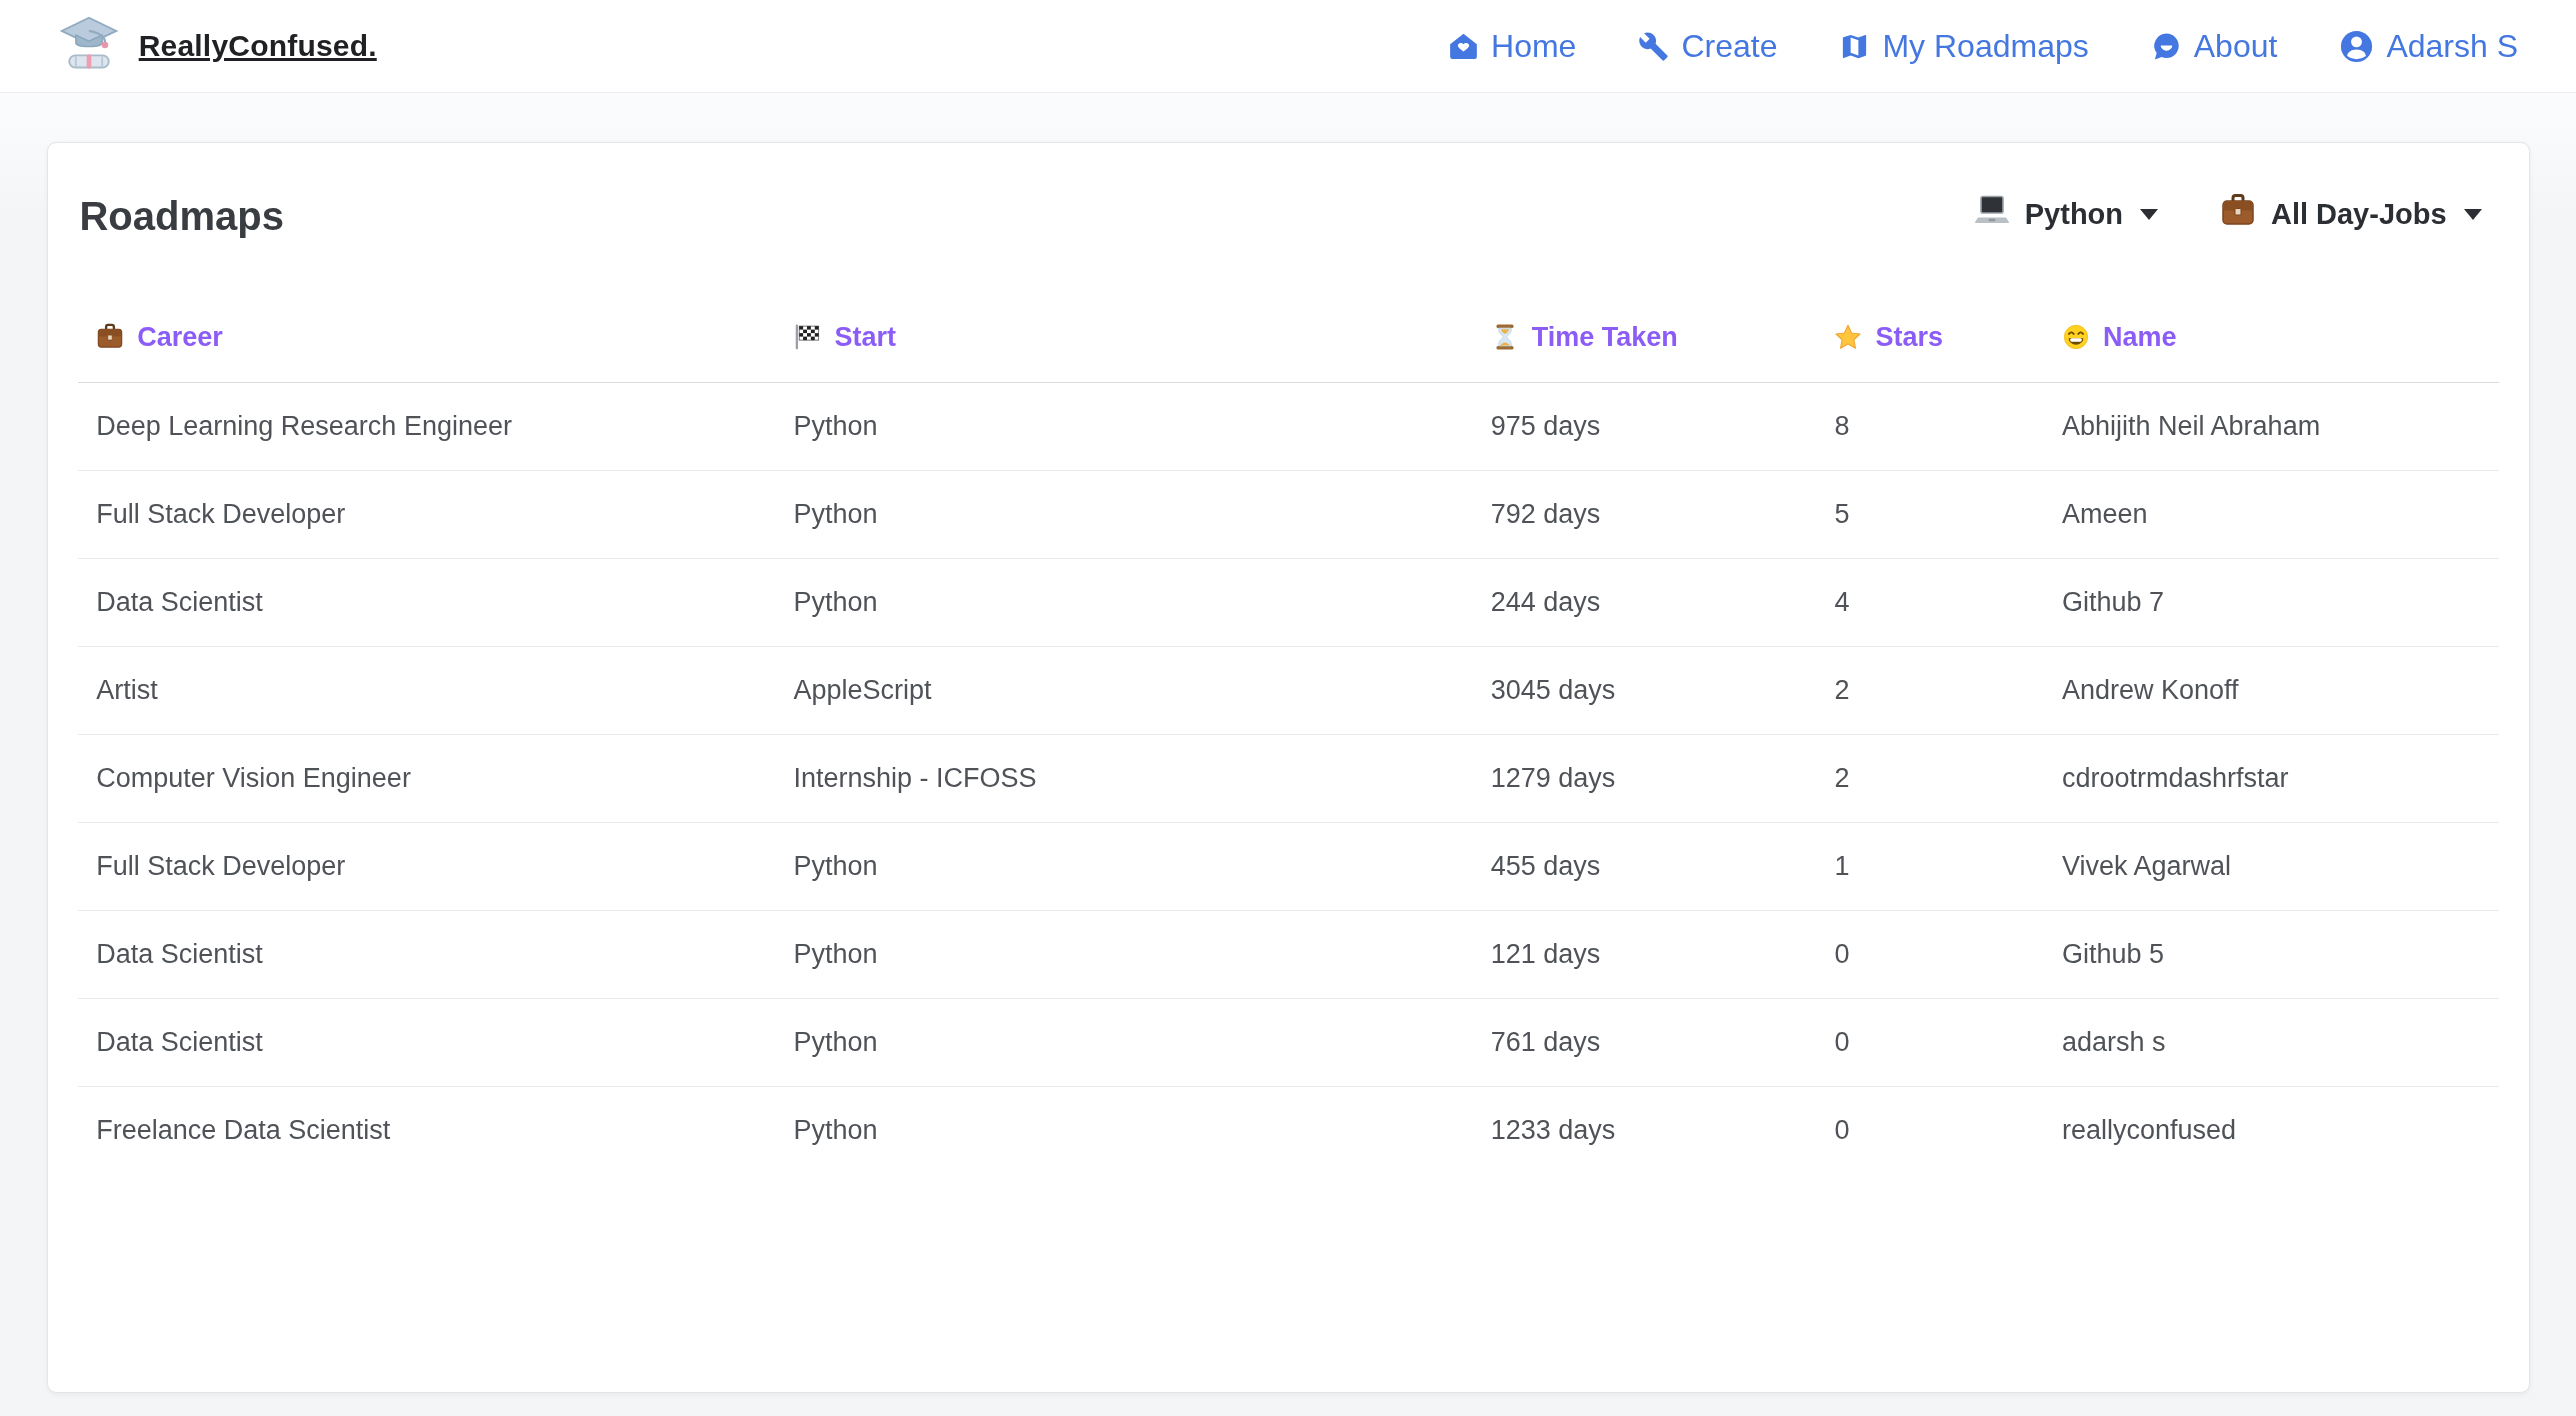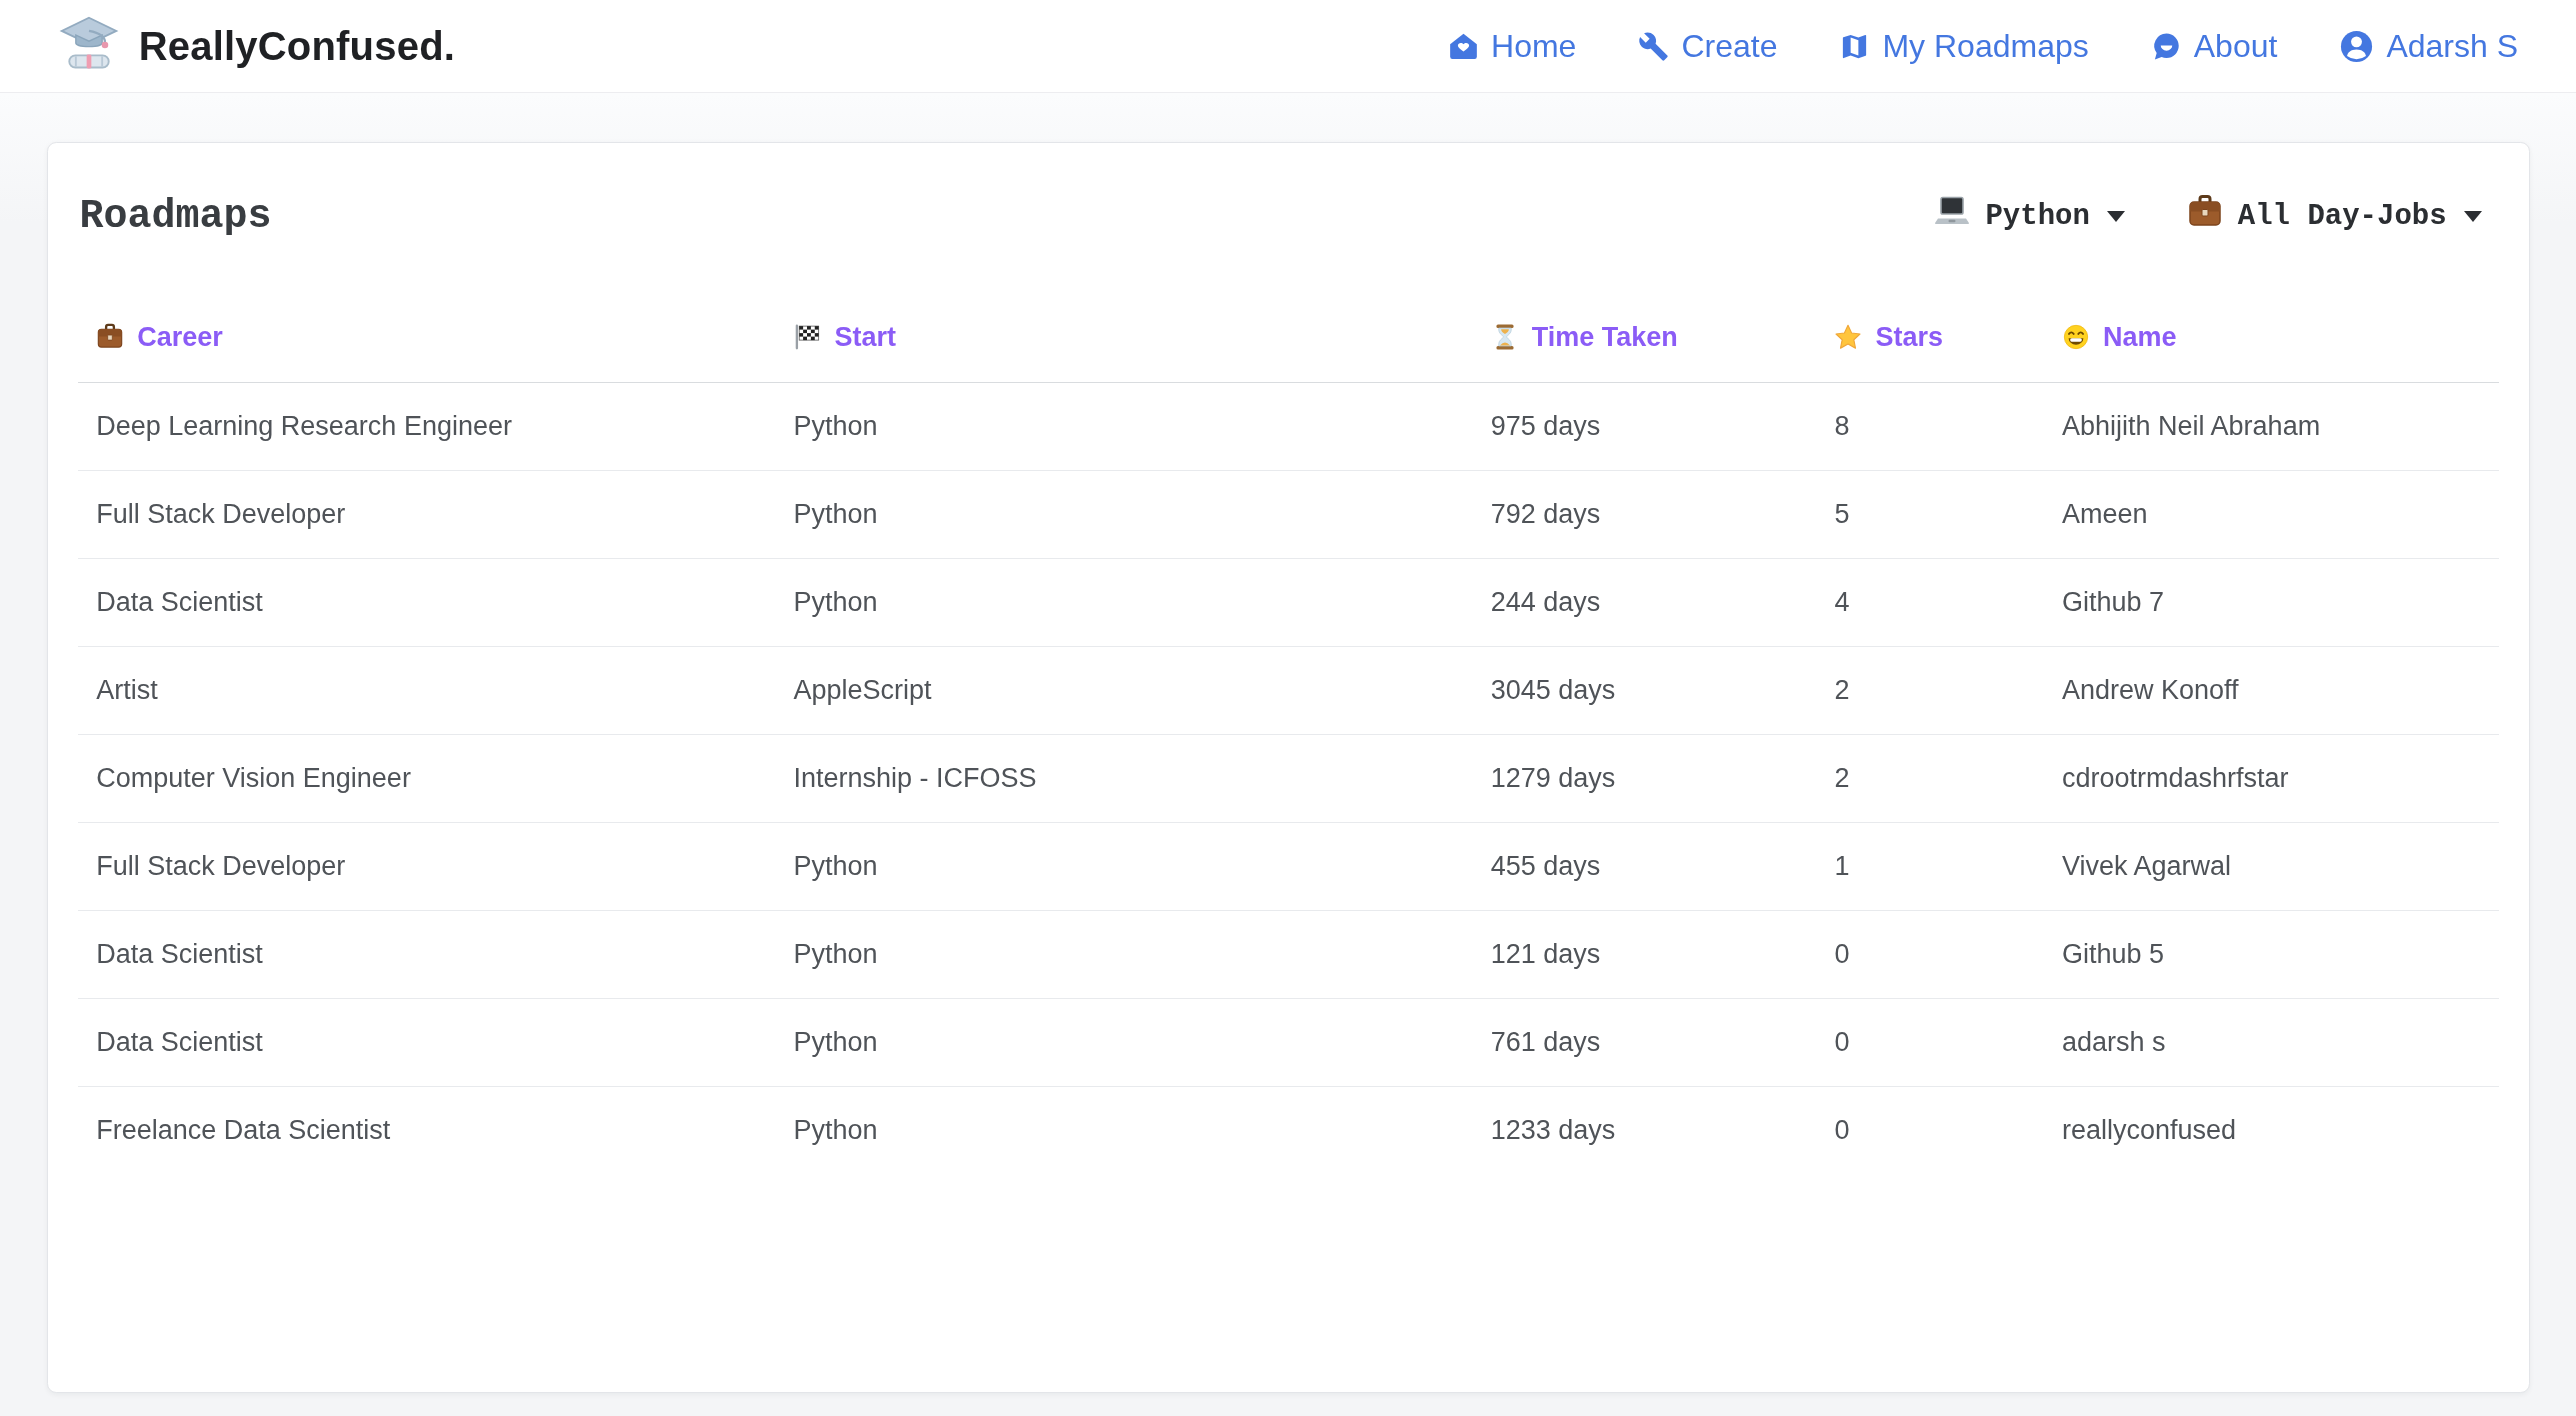--- a/index.html
+++ b/index.html
@@ -11,44 +11,43 @@
     background: #f4f5f7;
   }
   
   .navbar {
     height: 93px; background: #ffffff;
     display: flex; align-items: center; justify-content: space-between;
     padding: 0 58px;
     border-bottom: 0.9px solid #ededf0;
   }
   .brand { display: flex; align-items: center; gap: 18.7px; cursor: pointer; }
-  .brand-title { font-size: 40px; font-weight: 700; color: #1f2124; letter-spacing: 0.2px; }
+  .brand-title { font-size: 30px; font-weight: 700; color: #1f2124; letter-spacing: 0.2px; text-decoration: underline; }
   .nav-items { display: flex; align-items: center; gap: 62px; }
   .nav-item {
     display: flex; align-items: center; gap: 12px;
     font-size: 32px; font-weight: 500; color: #4477e0; cursor: pointer;
   }
   .nav-item svg { display: block; }
   
   .main {
     height: 1324px;
     background: linear-gradient(180deg, #fbfcfd 0%, #f4f5f7 131px, #f4f5f7 100%);
     padding-top: 49px;
   }
   .card {
     width: 2483px; height: 1251px; margin: 0 auto;
     background: #ffffff;
     border: 0.9px solid #e3e5e9; border-radius: 9.3px;
     box-shadow: 0 1.9px 5.6px rgba(20,30,40,.05);
     padding: 0 30px;
   }
   .card-head {
-    display: flex; align-items: center; justify-content: space-between;
+    display: flex; align-items: flex-start; justify-content: space-between;
     padding: 50px 17px 0 1.9px;
-    font-family: Liberation Mono, monospace;
   }
   .page-title { font-size: 40px; line-height: 47px; font-weight: 700; color: #393d41; }
   .filters { display: flex; align-items: center; gap: 62px; }
   .filter {
     display: flex; align-items: center; gap: 15px;
     font-size: 29px; font-weight: 600; color: #2b2e32; cursor: pointer;
   }
   .caret {
     width: 0; height: 0; margin-left: 1.9px;
     border-left: 9.3px solid transparent; border-right: 9.3px solid transparent;

